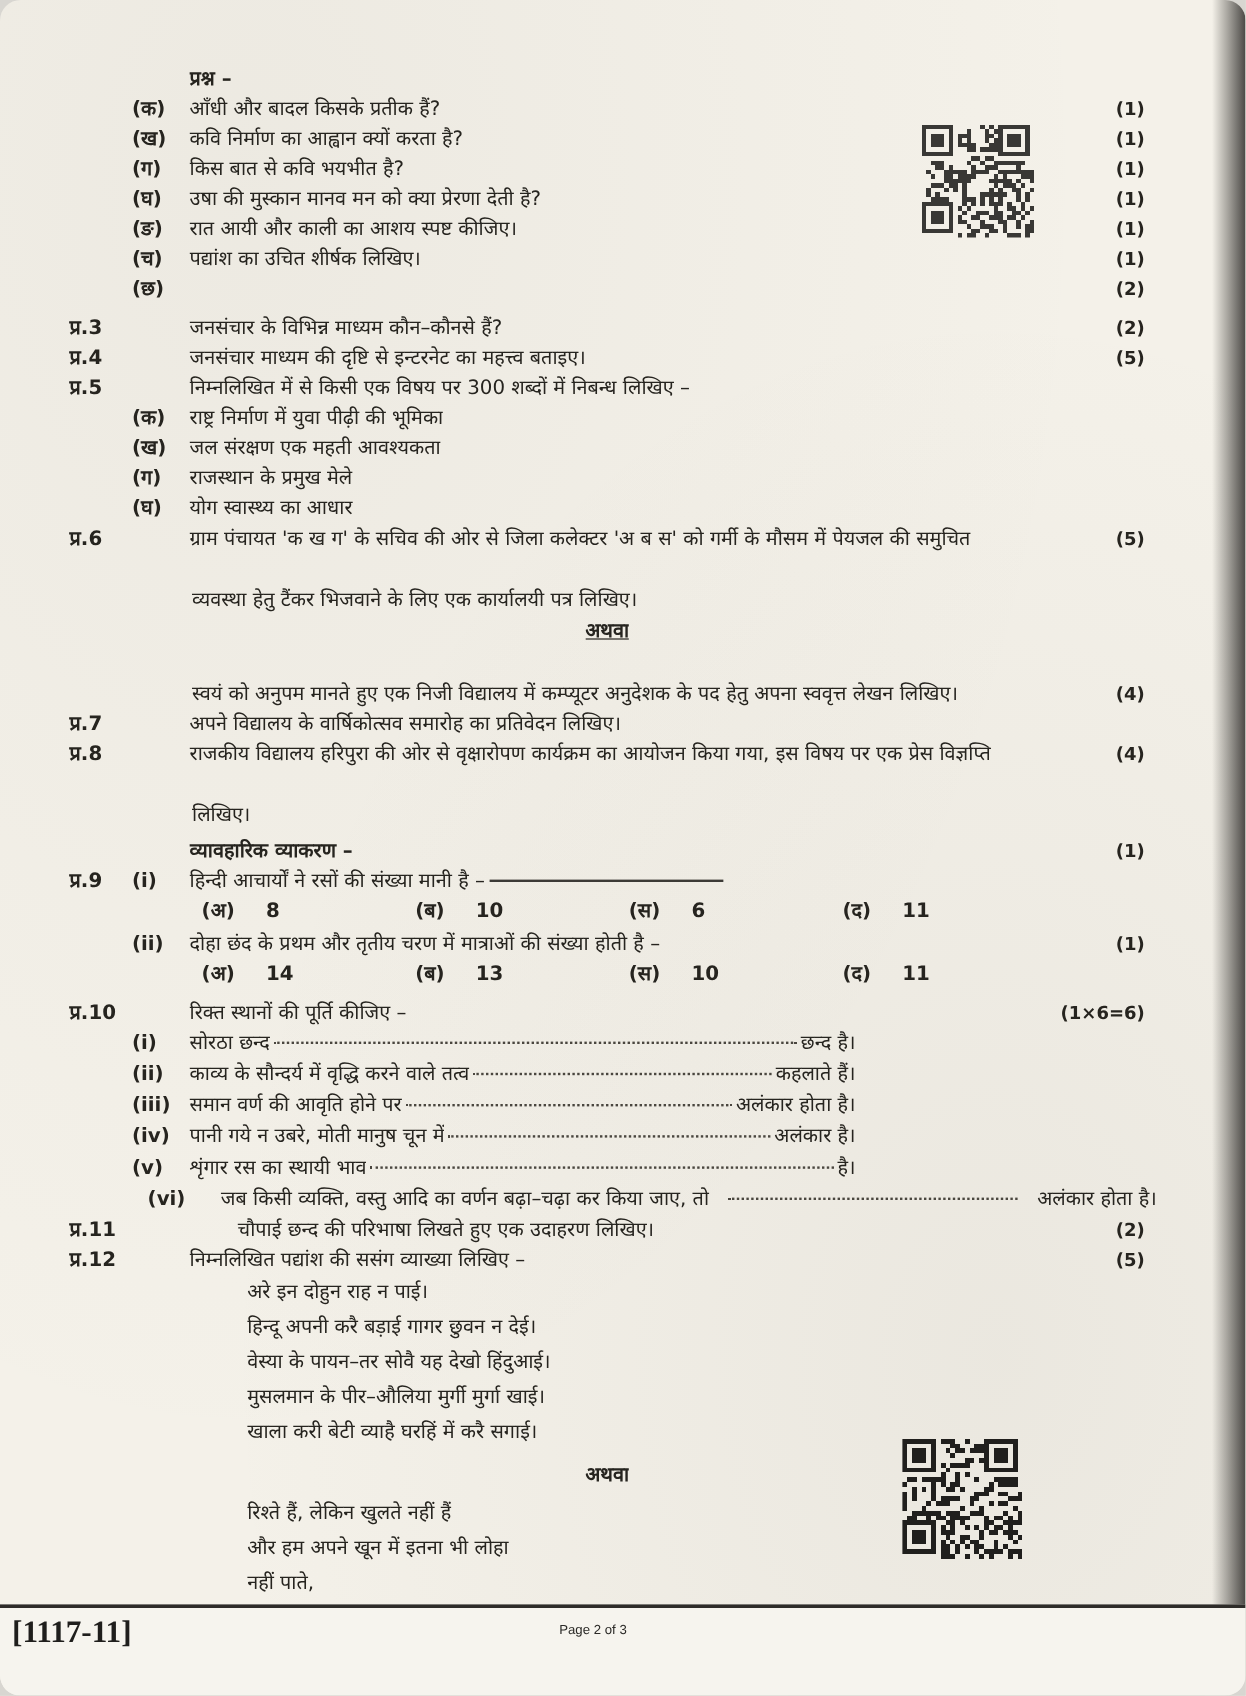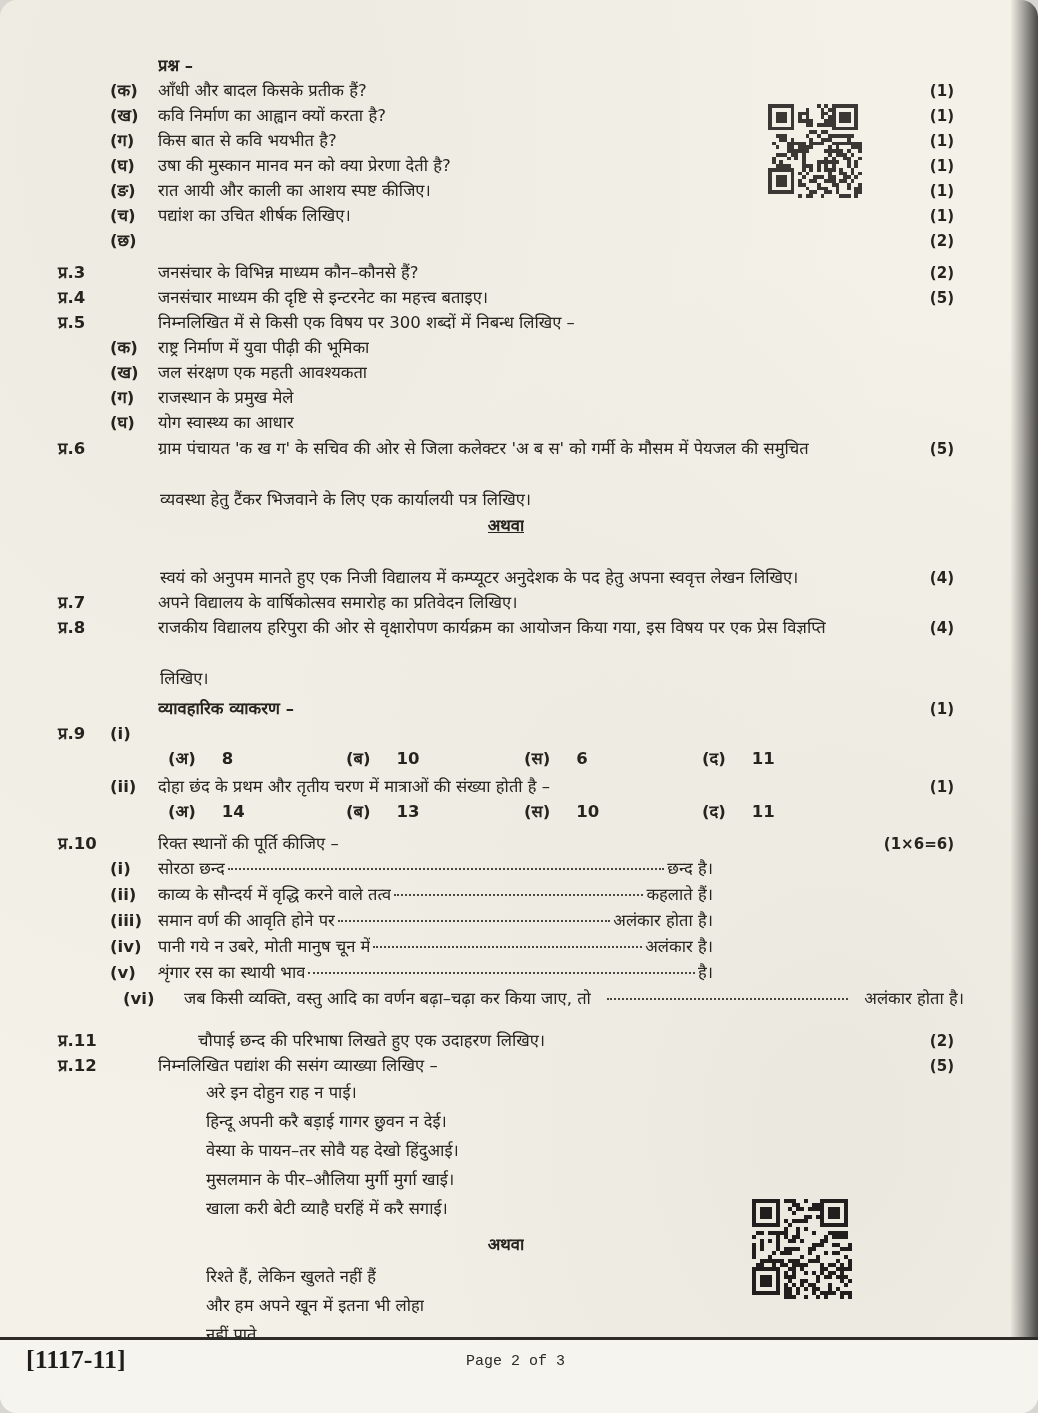--- a/index.html
+++ b/index.html
@@ -38,40 +38,40 @@
   .tail{white-space:nowrap;}
   
   #content .row:nth-child(9){margin-top:8px;}
   #content .row:nth-child(16){margin-top:2px;}
   #content .row:nth-child(18){margin:2px 0;}
   #content .row:nth-child(23){margin-top:6px;}
   #content .row:nth-child(26){margin-top:4px;}
   #content .row:nth-child(28){margin-top:8px;justify-content:space-between;}
   #content .row:nth-child(n+29):nth-child(-n+34){margin-bottom:2px;}
   #content .row:nth-child(34){width:906px;gap:13px;}
-  #content .row:nth-child(35){margin-top:18px;gap:20px;}
+  #content .row:nth-child(35){margin-top:2px;gap:20px;}
   #content .row:nth-child(n+37):nth-child(-n+41) ,
   #content .row:nth-child(n+43):nth-child(-n+47){line-height:28px;}
   #content .row:nth-child(42){margin:10px 0 6px;}
   
   #content .row:nth-child(24) .text::after{
     content:"";display:inline-block;width:195px;border-top:2px solid #3c3a36;
     margin-left:4px;vertical-align:4px;}
   .qr{position:absolute;}
   .qr svg{width:100%;height:100%;fill:#201f1d;}
   .qr-top{left:766px;top:104px;width:98px;height:94px;opacity:.88;}
   .qr-bottom{left:752px;top:1196px;width:100px;height:106px;}
   .edge-right{position:absolute;top:0;right:0;width:28px;height:1340px;
     background:linear-gradient(to right, rgba(70,68,64,0), rgba(80,78,74,.45) 45%, #4a4845);}
   .footer{position:absolute;left:0;right:0;top:1337px;bottom:0;background:#f6f4ee;}
   .footer-line{position:absolute;top:0;left:0;right:0;height:3px;background:#2e2c29;}
-  .code{position:absolute;left:26px;top:8px;font-family:"Liberation Serif", serif;
+  .code{position:absolute;left:10px;top:8px;font-family:"Liberation Serif", serif;
     font-size:26px;font-weight:600;color:#1f1e1c;}
-  .pageno{position:absolute;left:466px;top:16px;font-size:15px;color:#2b2a27;
-    font-family:Liberation Mono, monospace;}
+  .pageno{position:absolute;left:466px;top:16px;font-size:11px;color:#2b2a27;
+    font-family:Liberation Sans, sans-serif;}
   .smudge{position:absolute;left:250px;top:1398px;width:420px;height:12px;
     background:radial-gradient(ellipse at center, rgba(60,58,54,.35), transparent 70%);}
 </style>
 </head>
 <body>
 
 <div class="page">
   <div id="content">
       <div class="row heading">
         <span class="num"></span>
@@ -194,20 +194,21 @@
       </div>
       <div class="row heading">
         <span class="num"></span>
         <span class="label"></span>
         <span class="text">व्यावहारिक व्याकरण –</span>
         <span class="marks">(1)</span>
       </div>
       <div class="row main-sub">
         <span class="num">प्र.9</span>
         <span class="label">(i)</span>
+        <span class="text">हिन्दी आचार्यों ने रसों की संख्या मानी है –</span>
       </div>
       <div class="row options">
         <span class="num"></span>
         <span class="opt">
           <span class="opt-k">(अ)</span>
           <span class="opt-v">8</span>
         </span>
         <span class="opt">
           <span class="opt-k">(ब)</span>
           <span class="opt-v">10</span>

